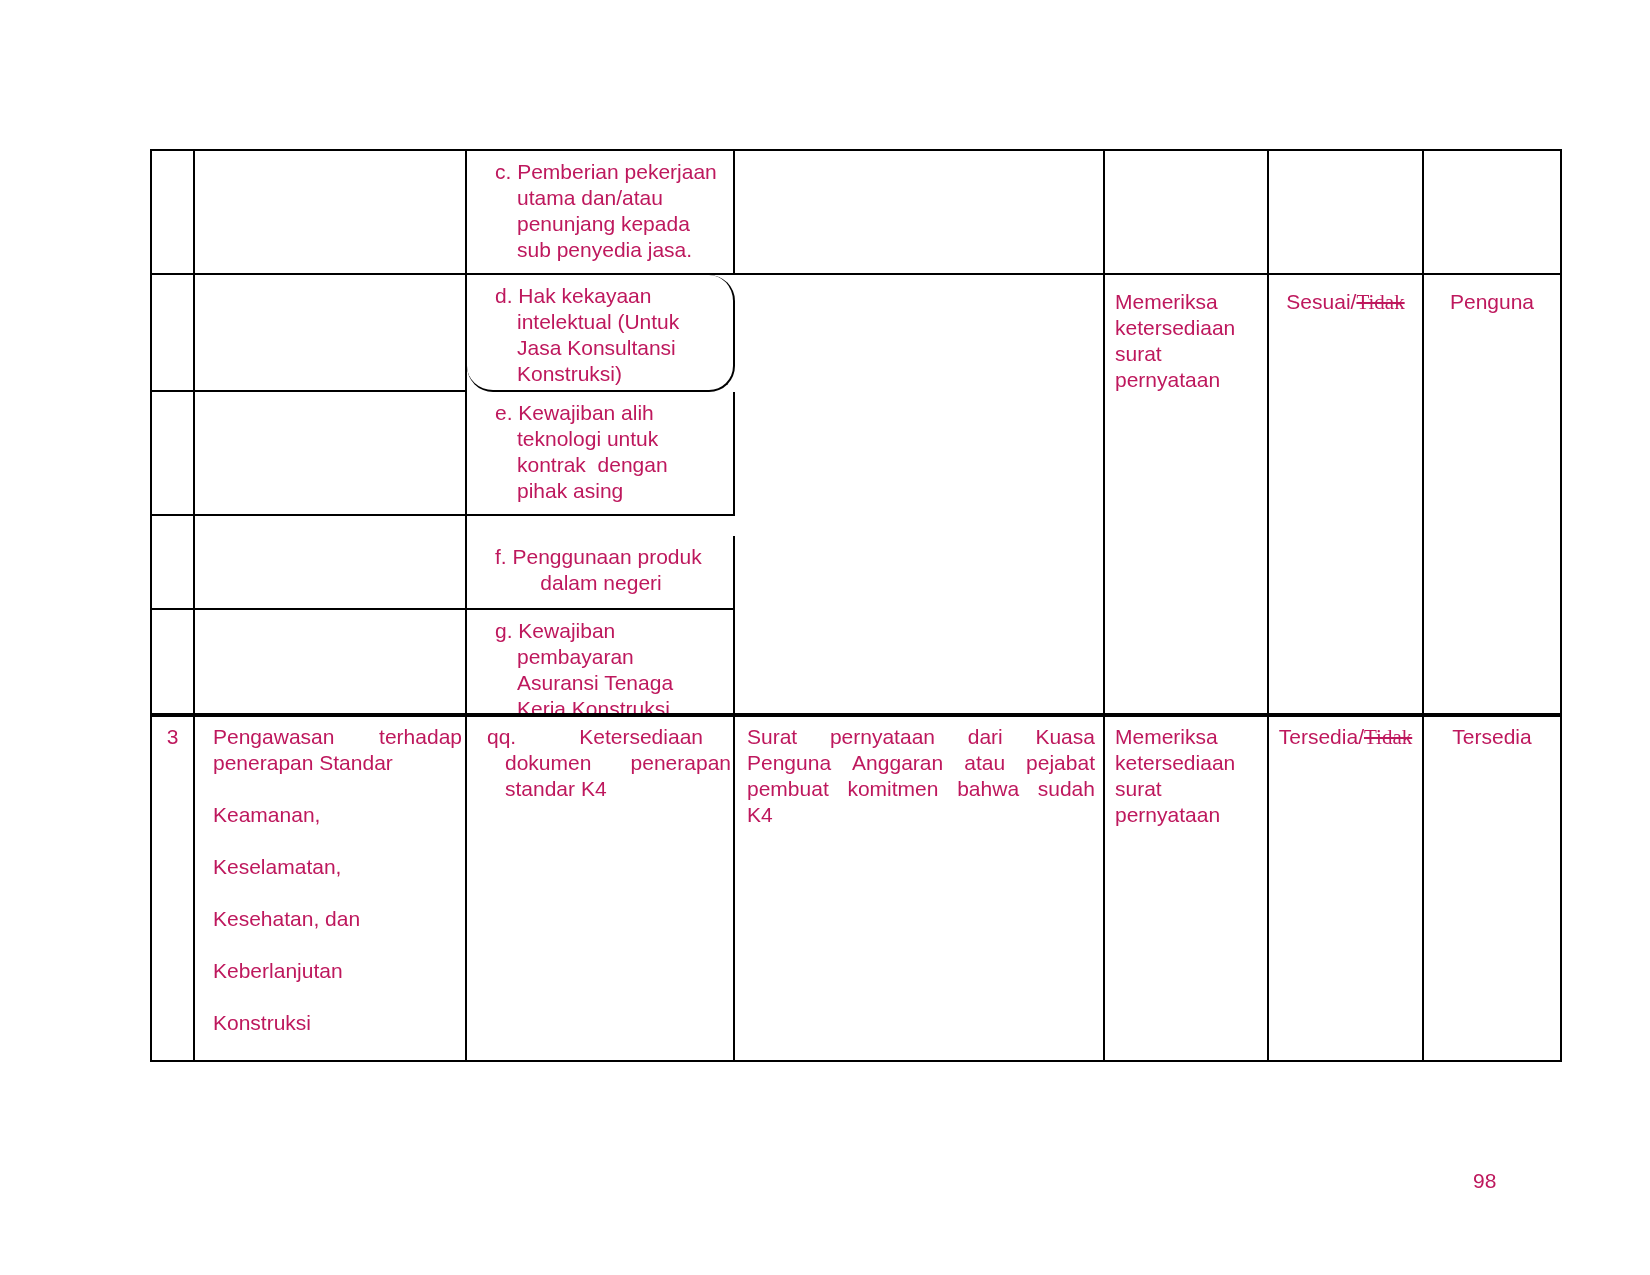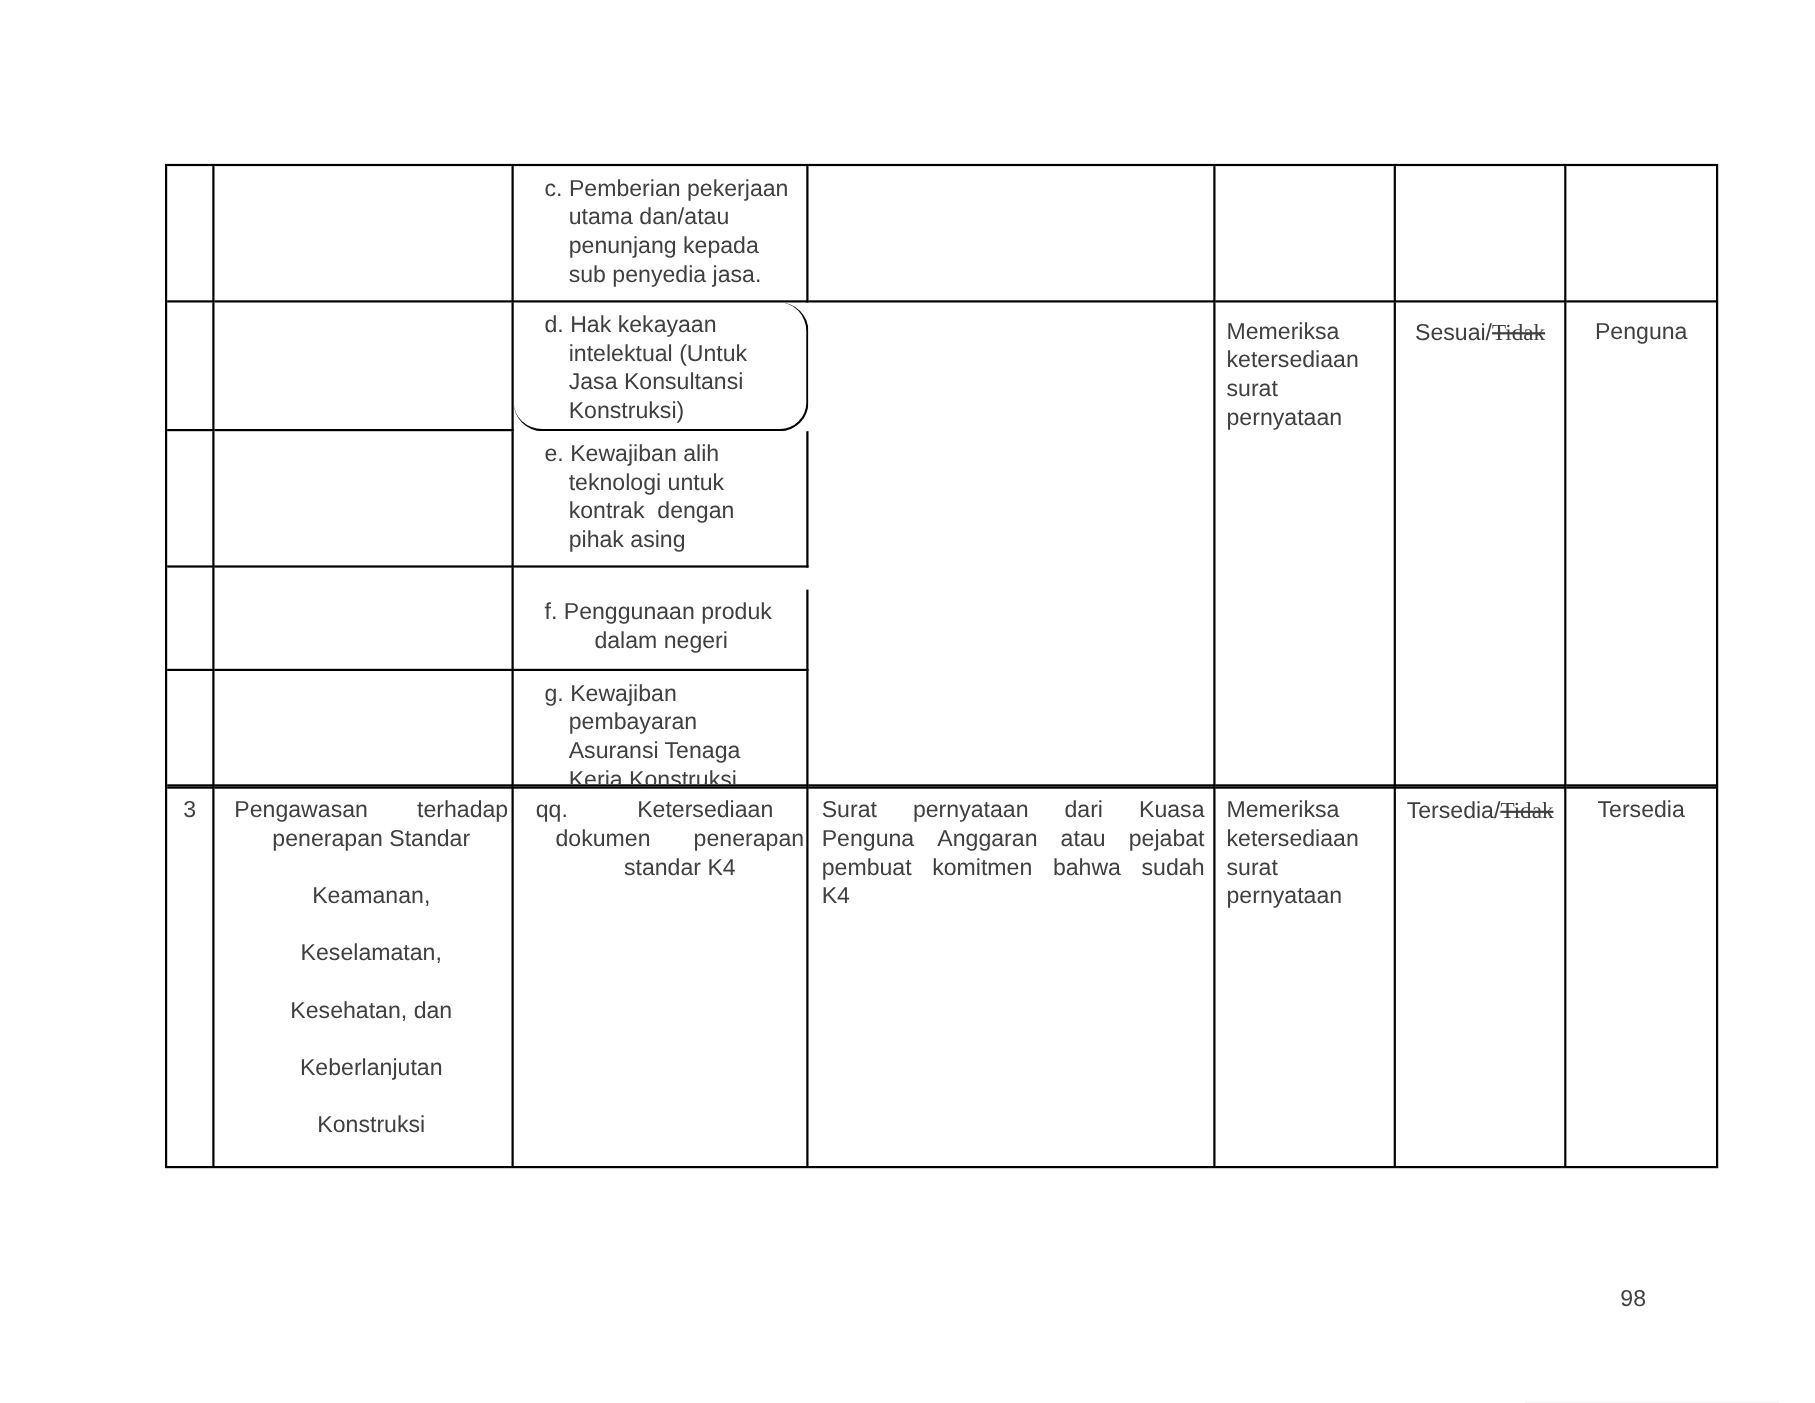--- a/index.html
+++ b/index.html
@@ -1,20 +1,20 @@
 <!DOCTYPE html>
 <html><head>
 <meta charset="utf-8">
 <style>
   html,body{margin:0;padding:0;background:#e8e8e8;}
   .sheet{
     position:relative;
     width:1650px;height:1275px;
     background:#ffffff;
-    color:#404040;
+    color:#be185d;
     font-family:"Liberation Sans","DejaVu Sans",sans-serif;
     font-size:21px;line-height:26px;
     overflow:hidden;
   }
   .doc-table{
     position:absolute;left:150px;top:149px;
     display:grid;
     grid-template-columns:43px 272px 268px 370px 164px 155px 136px;
     grid-template-rows:124px 117px 124px 94px 105px 345px;
     border:2px solid #000;
@@ -91,38 +91,38 @@
 
     <div class="cell" style="grid-column:4;grid-row:2/6;"></div>
     <div class="cell pre method mergetop" style="grid-column:5;grid-row:2/6;">Memeriksa
 ketersediaan
 surat
 pernyataan</div>
     <div class="cell center mergetop" style="grid-column:6;grid-row:2/6;"><span>Sesuai/</span><span class="struck">Tidak</span></div>
     <div class="cell center mergetop lastcol" style="grid-column:7;grid-row:2/6;">Penguna</div>
 
     <div class="cell botrow no-col" style="grid-column:1;grid-row:6;">3</div>
-    <div class="cell botrow aspect" style="grid-column:2;grid-row:6;text-align:center;">
+    <div class="cell botrow aspect" style="grid-column:2;grid-row:6;">
         <div class="line jline">
           <span>Pengawasan</span>
           <span>terhadap</span>
         </div>
         <div class="line">penerapan Standar</div>
         <div class="line">&nbsp;</div>
         <div class="line">Keamanan,</div>
         <div class="line">&nbsp;</div>
         <div class="line">Keselamatan,</div>
         <div class="line">&nbsp;</div>
         <div class="line">Kesehatan, dan</div>
         <div class="line">&nbsp;</div>
         <div class="line">Keberlanjutan</div>
         <div class="line">&nbsp;</div>
         <div class="line">Konstruksi</div>
       </div>
-    <div class="cell botrow qq" style="grid-column:3;grid-row:6;text-align:center;">
+    <div class="cell botrow qq" style="grid-column:3;grid-row:6;">
         <div class="line jline">
           <span>qq.</span>
           <span>Ketersediaan</span>
         </div>
         <div class="line jline">
           <span>dokumen</span>
           <span>penerapan</span>
         </div>
         <div class="line">standar K4</div>
       </div>

